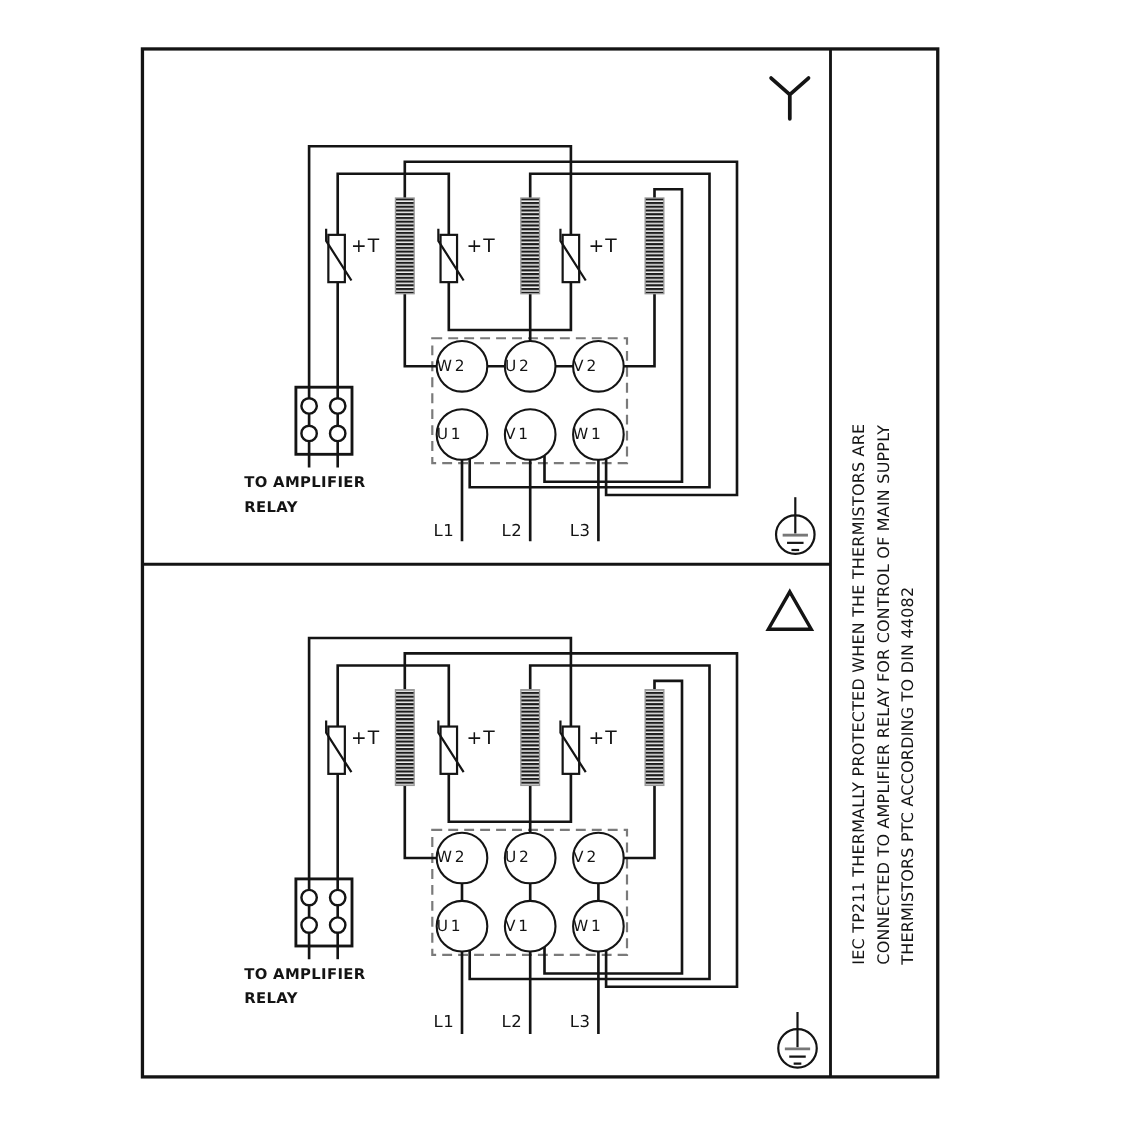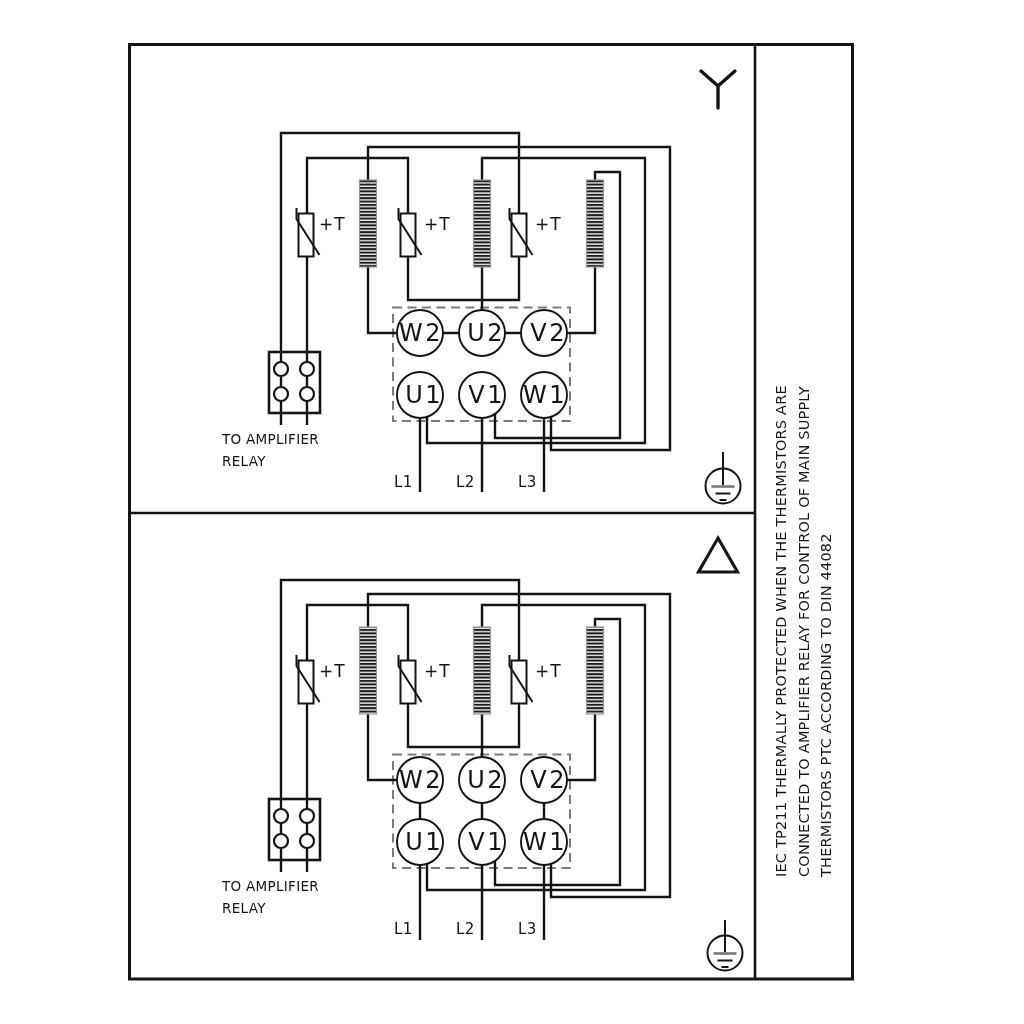--- a/index.html
+++ b/index.html
@@ -1,24 +1,24 @@
 <!DOCTYPE html>
 <html><head>
 <meta charset="utf-8">
 <style>
   html,body{margin:0;padding:0;background:#fff;}
   #screen{position:relative;width:1024px;height:1024px;background:#ffffff;
           font-family:"DejaVu Sans",sans-serif;color:#141414;overflow:hidden;}
   #diagram-svg{position:absolute;left:0;top:0;}
   .txt{position:absolute;white-space:nowrap;color:#141414;}
-  .tlabel{width:46px;height:46px;line-height:46px;text-align:right;
-          font-size:24px;letter-spacing:2.5px;}
+  .tlabel{width:46px;height:46px;line-height:46px;text-align:left;
+          font-size:14px;letter-spacing:2.5px;}
   .plus-t{font-size:17px;letter-spacing:1px;}
   .l-label{font-size:15px;letter-spacing:0.5px;text-align:center;}
-  .relay-note{font-size:13.5px;letter-spacing:0.3px;}
+  .relay-note{font-size:13.5px;letter-spacing:0.3px;font-weight:bold;}
   .side-note{position:absolute;left:770px;top:877px;width:840px;
              transform:rotate(-90deg);transform-origin:0 0;}
   .side-note div{font-size:14.5px;line-height:22.5px;letter-spacing:0.2px;}
 </style>
 </head>
 <body>
 
 <div id="screen">
 
 <svg id="diagram-svg" width="1024" height="1024" viewBox="0 0 1024 1024">

